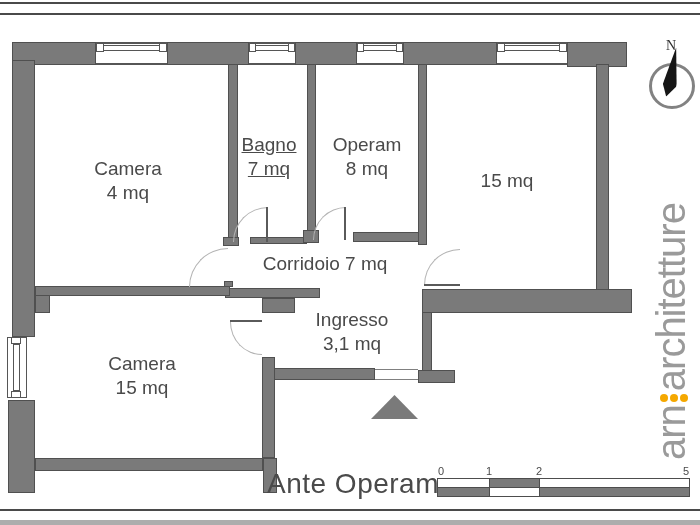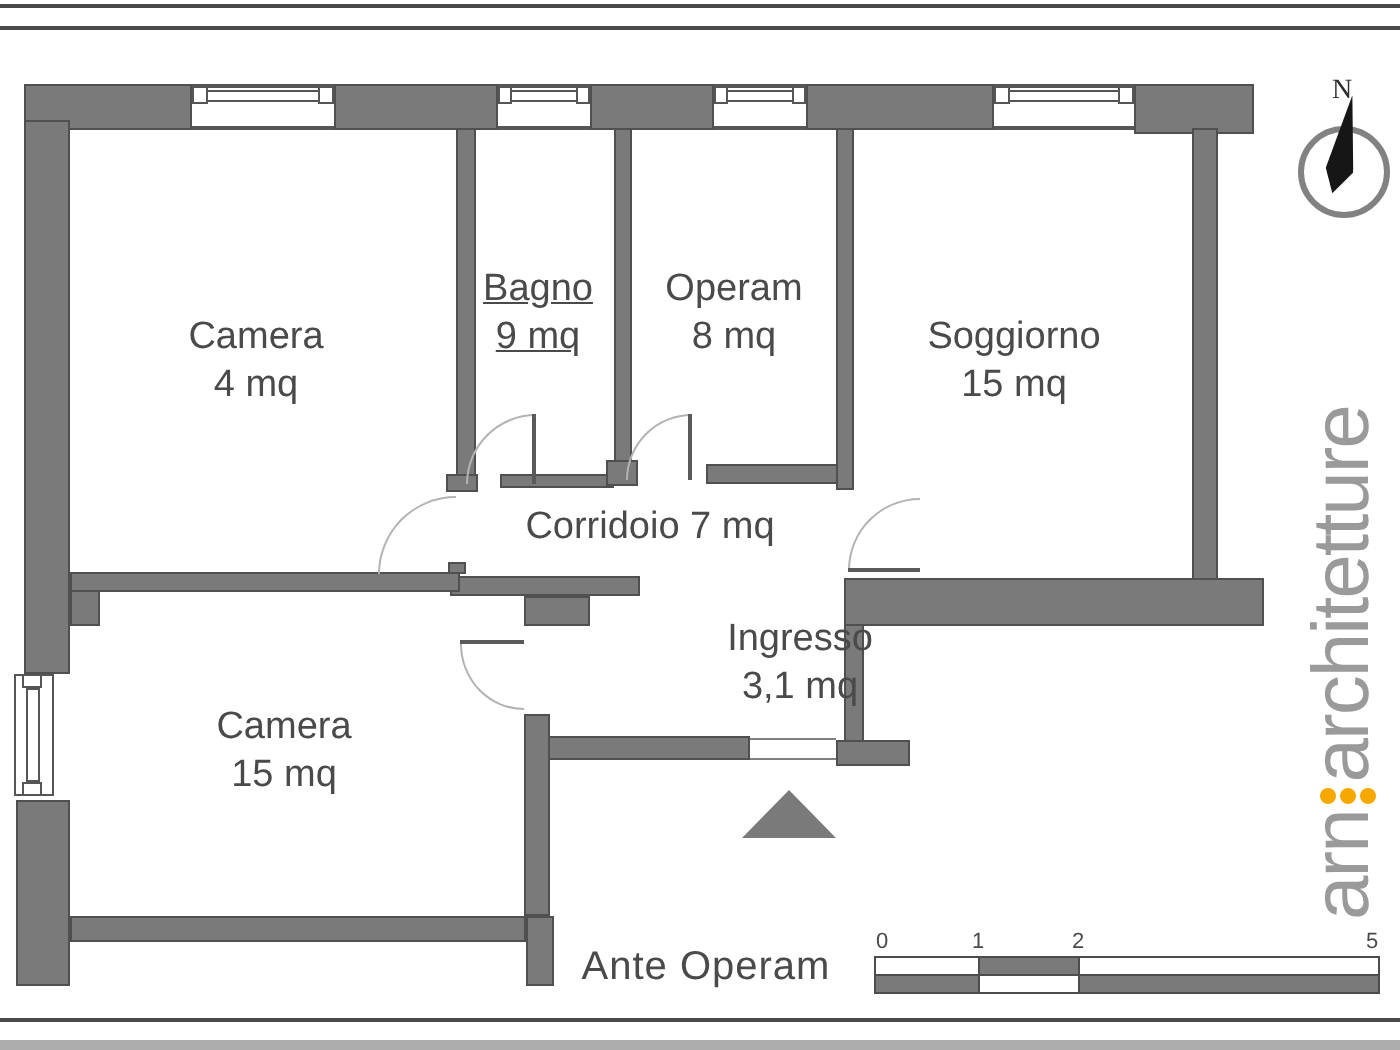--- a/index.html
+++ b/index.html
@@ -16,21 +16,21 @@
   .arc.sw{border-bottom-width:1.5px;border-left-width:1.5px;border-bottom-left-radius:100%;}
   .leaf{position:absolute;background:#5a5a5a;}
   
   .wline{position:absolute;background:#565656;}
   .wband{position:absolute;background:#fff;border:1px solid #565656;box-sizing:border-box;}
   .wsq{position:absolute;background:#fff;border:1px solid #565656;box-sizing:border-box;}
   .wrect{position:absolute;border:1px solid #565656;box-sizing:border-box;background:transparent;}
   
   .room-label{position:absolute;transform:translate(-50%,-50%);text-align:center;
       font-size:19px;line-height:24px;color:#4a4a4a;white-space:nowrap;}
-  .plan-title{position:absolute;transform:translate(-50%,-50%);font-size:20px;color:#4a4a4a;
+  .plan-title{position:absolute;transform:translate(-50%,-50%);font-size:28px;color:#4a4a4a;
       letter-spacing:0.5px;white-space:nowrap;}
   
   .tick{position:absolute;transform:translateX(-50%);font-size:11px;color:#4a4a4a;}
   .sbar{position:absolute;left:437px;top:478px;width:253px;height:19px;border:1px solid #4d4d4d;
       box-sizing:border-box;display:grid;grid-template-columns:52px 50px 1fr;grid-template-rows:1fr 1fr;}
   .sbar div{border-right:1px solid #4d4d4d;border-bottom:1px solid #4d4d4d;}
   .sbar div:nth-child(3n){border-right:none;}
   .sbar div:nth-child(n+4){border-bottom:none;}
   .sg{background:#7a7a7a;} .sw{background:#ffffff;}
   
@@ -140,32 +140,31 @@
 
   <div class="threshold"></div>
   <div class="triangle"></div>
 
   <div class="room-label" style="left:128px;top:181px;">
     <div>Camera</div>
     <div>4 mq</div>
   </div>
   <div class="room-label" style="left:269px;top:157px;text-decoration:underline;">
     <div>Bagno</div>
-    <div>9 mq</div>
+    <div>7 mq</div>
   </div>
   <div class="room-label" style="left:367px;top:157px;">
     <div>Operam</div>
     <div>8 mq</div>
   </div>
   <div class="room-label" style="left:507px;top:181px;">
-    <div>Soggiorno</div>
     <div>15 mq</div>
   </div>
   <div class="room-label" style="left:325px;top:264px;">Corridoio 7 mq</div>
-  <div class="room-label" style="left:352px;top:332px;margin-left:48px;">
+  <div class="room-label" style="left:352px;top:332px;">
     <div>Ingresso</div>
     <div>3,1 mq</div>
   </div>
   <div class="room-label" style="left:142px;top:376px;">
     <div>Camera</div>
     <div>15 mq</div>
   </div>
 
   <div class="plan-title" style="left:353px;top:484px;">Ante Operam</div>
 

